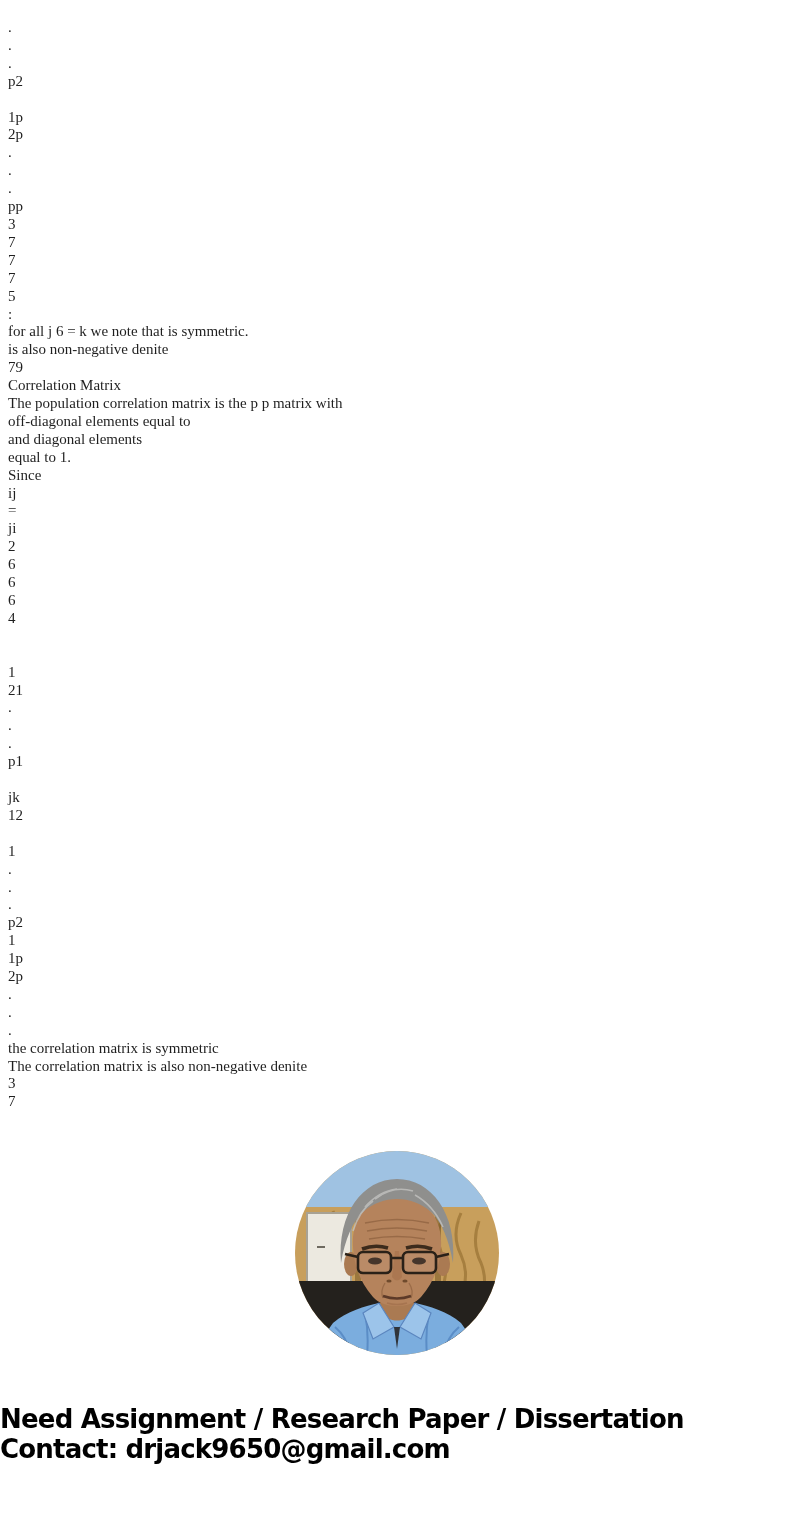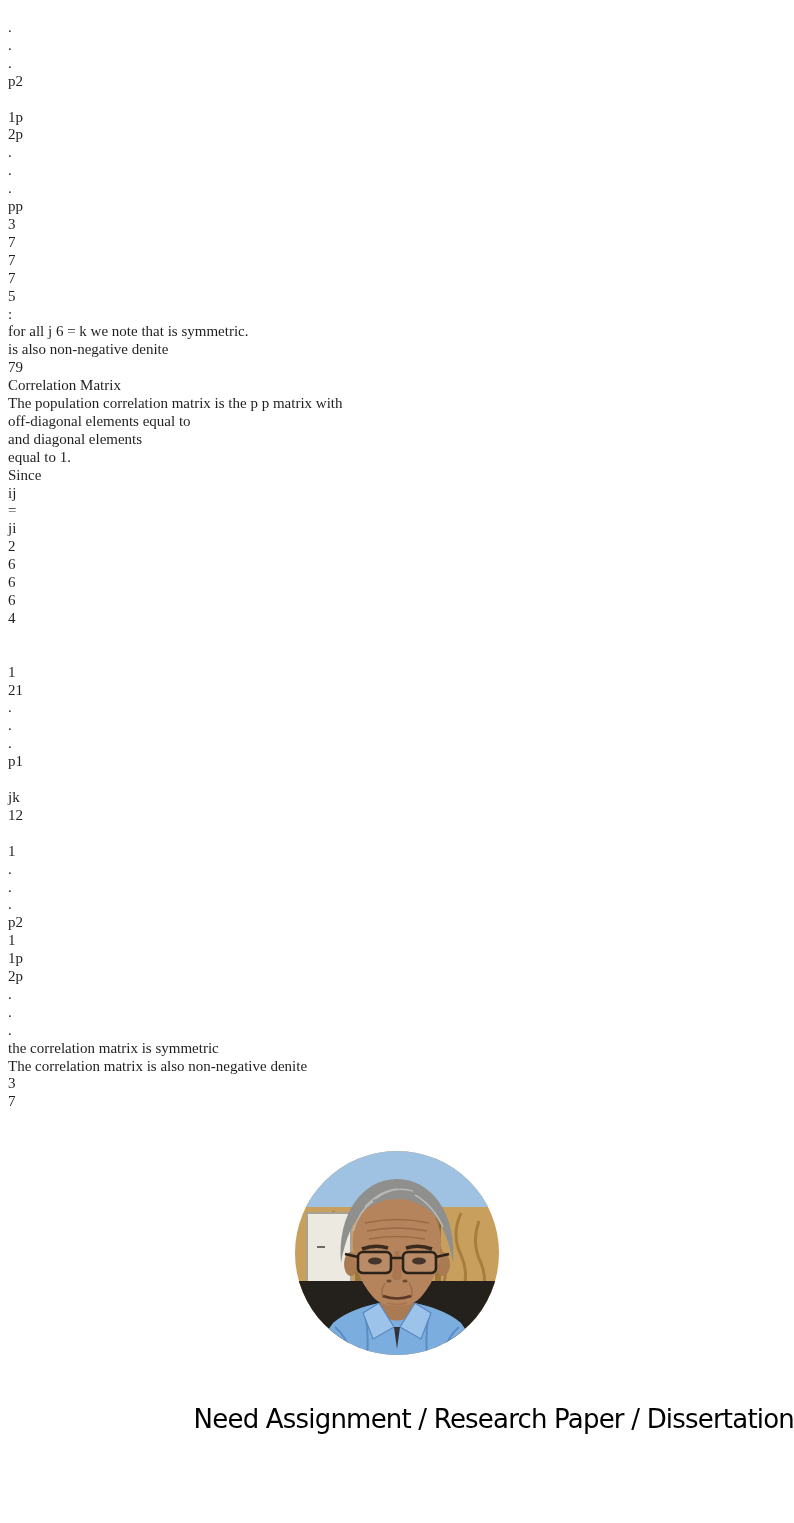--- a/index.html
+++ b/index.html
@@ -38,24 +38,24 @@
   .avatar svg {
     display: block;
     width: 204px;
     height: 204px;
   }
   .footer {
     position: absolute;
     top: 1404px;
     left: 0;
     width: 794px;
-    text-align: right;
+    text-align: left;
     color: #000000;
     font-family: "DejaVu Sans", sans-serif;
-    font-weight: normal;
+    font-weight: bold;
     font-size: 26px;
     line-height: 30px;
     letter-spacing: -0.8px;
   }
 </style>
 </head>
 <body>
 
 <div class="transcript"><div class="line">.</div><div class="line">.</div><div class="line">.</div><div class="line">p2</div><div class="line">&nbsp;</div><div class="line">1p</div><div class="line">2p</div><div class="line">.</div><div class="line">.</div><div class="line">.</div><div class="line">pp</div><div class="line">3</div><div class="line">7</div><div class="line">7</div><div class="line">7</div><div class="line">5</div><div class="line">:</div><div class="line">for all j 6 = k we note that is symmetric.</div><div class="line">is also non-negative denite</div><div class="line">79</div><div class="line">Correlation Matrix</div><div class="line">The population correlation matrix is the p p matrix with</div><div class="line">off-diagonal elements equal to</div><div class="line">and diagonal elements</div><div class="line">equal to 1.</div><div class="line">Since</div><div class="line">ij</div><div class="line">=</div><div class="line">ji</div><div class="line">2</div><div class="line">6</div><div class="line">6</div><div class="line">6</div><div class="line">4</div><div class="line">&nbsp;</div><div class="line">&nbsp;</div><div class="line">1</div><div class="line">21</div><div class="line">.</div><div class="line">.</div><div class="line">.</div><div class="line">p1</div><div class="line">&nbsp;</div><div class="line">jk</div><div class="line">12</div><div class="line">&nbsp;</div><div class="line">1</div><div class="line">.</div><div class="line">.</div><div class="line">.</div><div class="line">p2</div><div class="line">1</div><div class="line">1p</div><div class="line">2p</div><div class="line">.</div><div class="line">.</div><div class="line">.</div><div class="line">the correlation matrix is symmetric</div><div class="line">The correlation matrix is also non-negative denite</div><div class="line">3</div><div class="line">7</div></div>
 
@@ -153,13 +153,14 @@
         <path d="M84,152 L99,176 L78,188 L68,162 Z"></path>
         <path d="M120,152 L105,176 L126,188 L136,162 Z"></path>
       </g>
       <path d="M99,176 L102,198 L105,176 Z" fill="#30343a"></path>
     </g>
   </svg>
 </div>
 
 <div class="footer">
   <div class="footer-line">Need Assignment / Research Paper / Dissertation</div>
+  <div class="footer-line">Contact: drjack9650@gmail.com</div>
 </div>
 
 </body></html>

